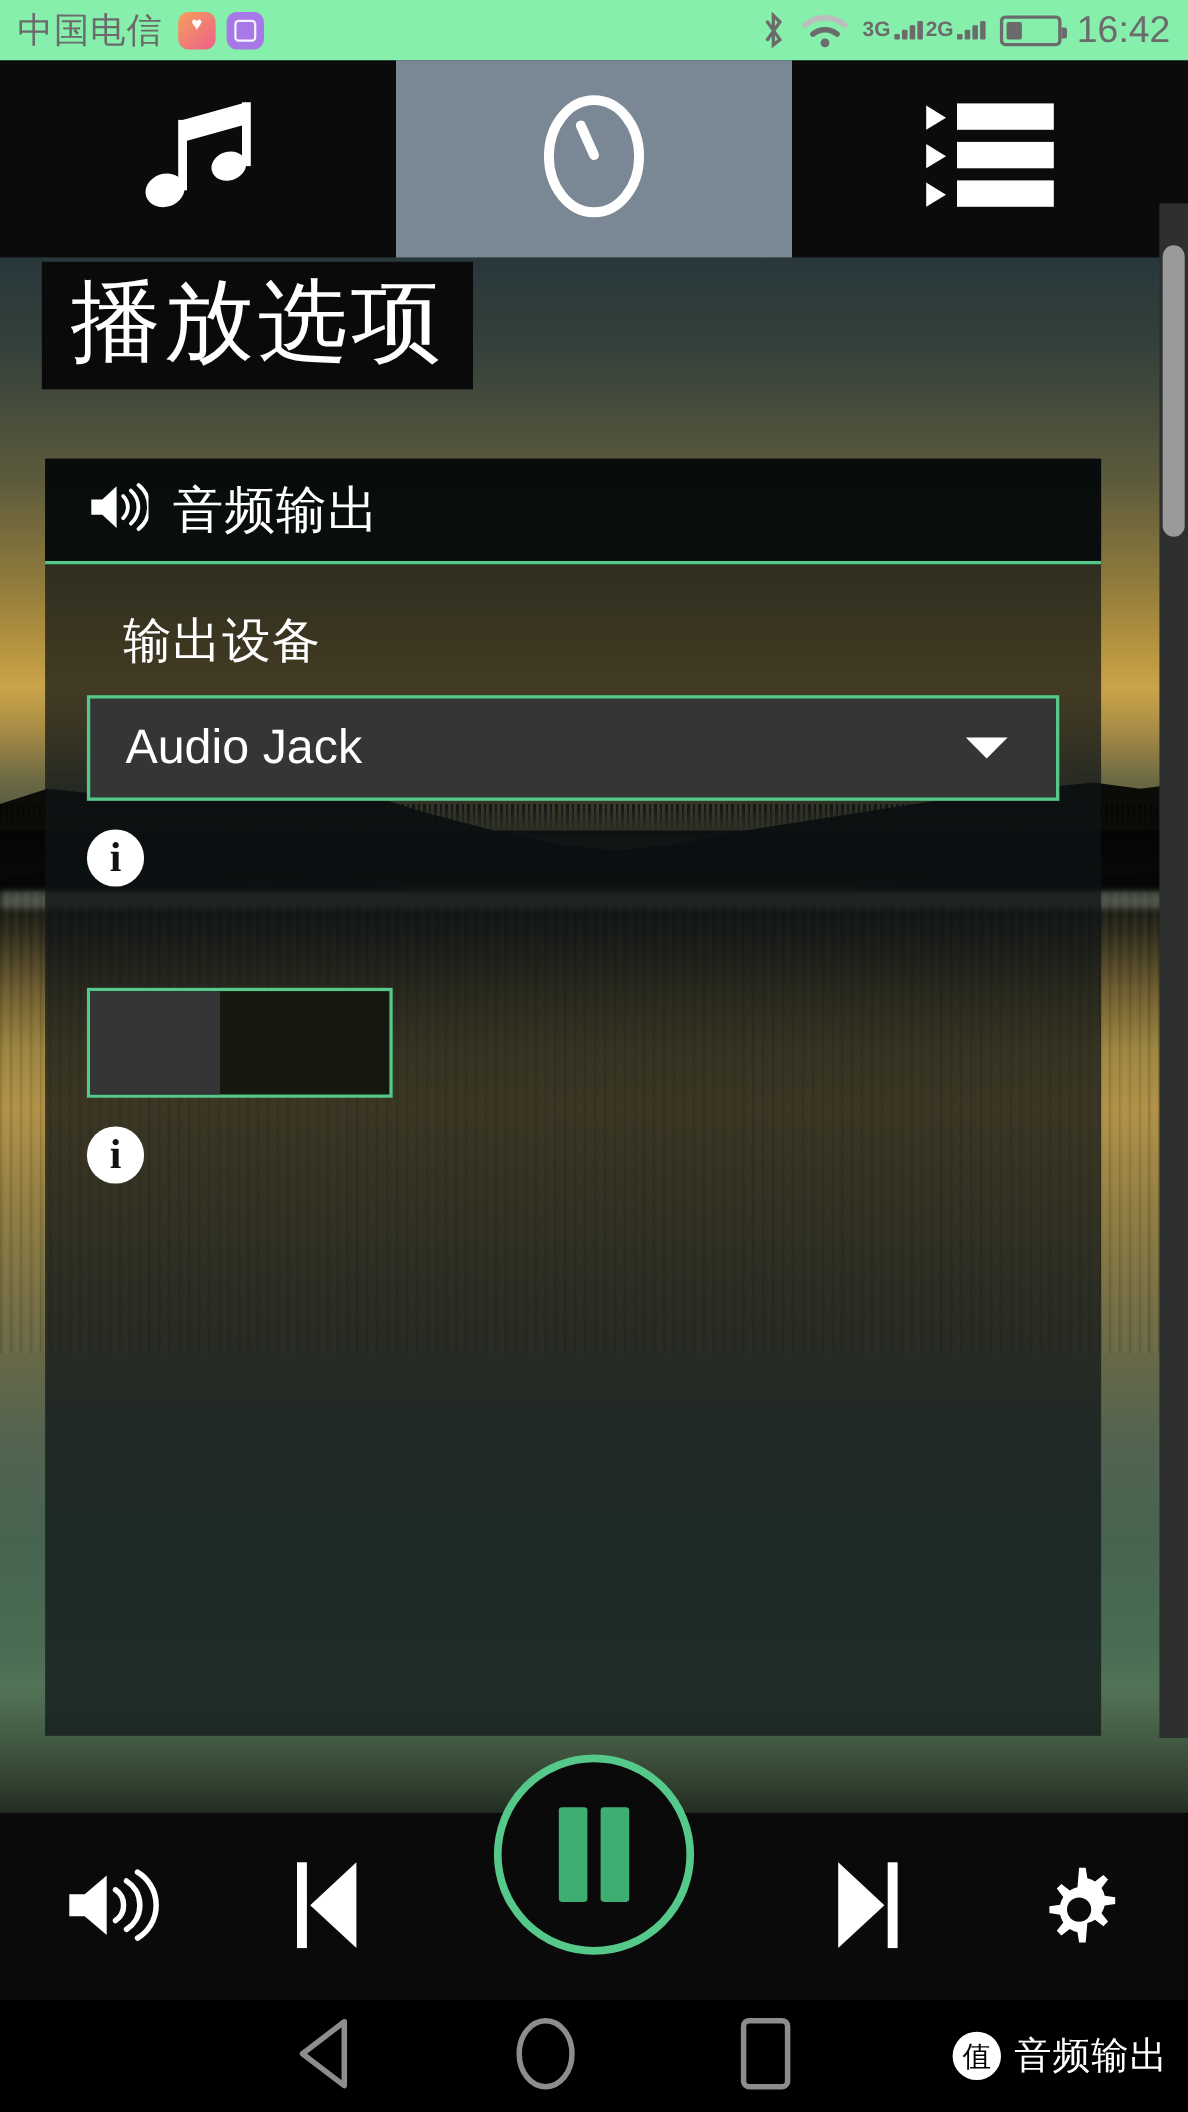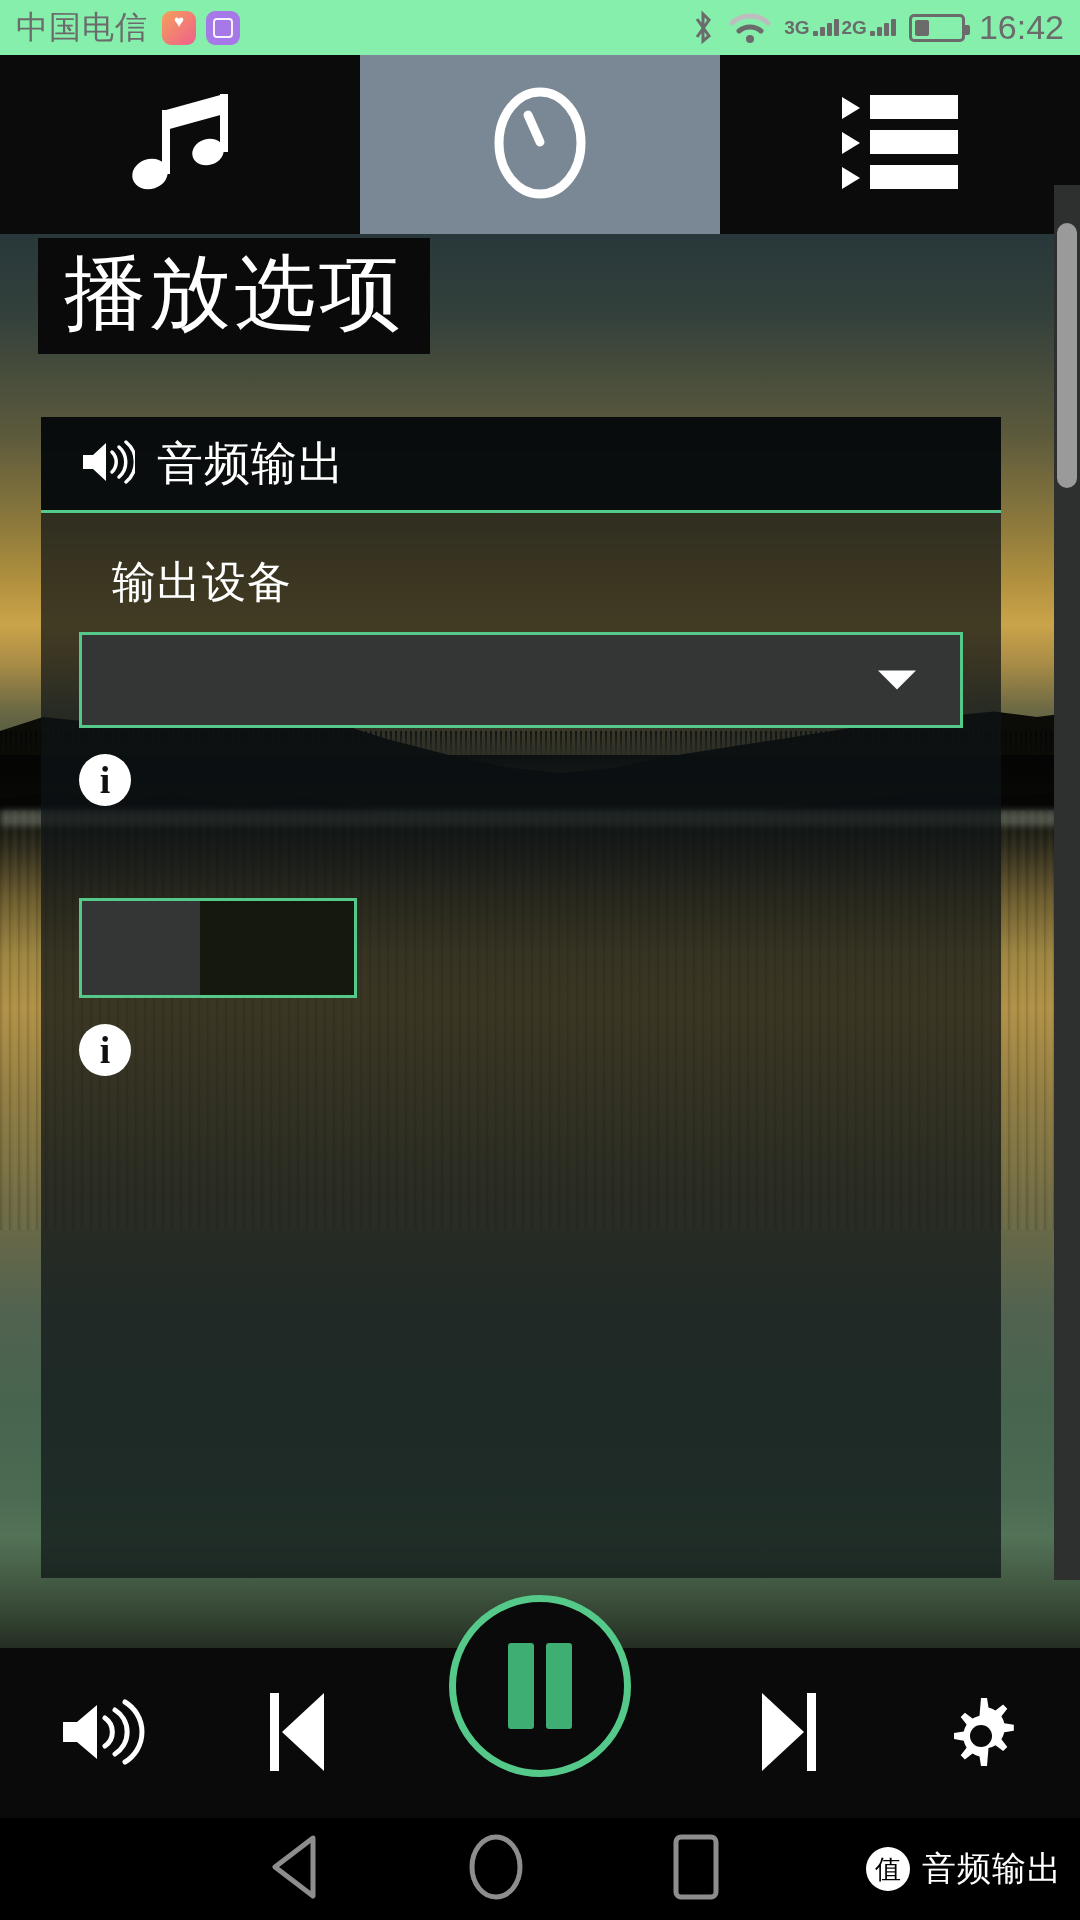--- a/index.html
+++ b/index.html
@@ -239,20 +239,21 @@
           <path d="M47 4 A26 26 0 0 1 47 44" fill="none" stroke="#fff" stroke-width="3.5" stroke-linecap="round"></path>
         </svg>
       </span>
       <span class="htxt">音频输出</span>
     </div>
 
     <div class="card-body">
       <div class="field-label">输出设备</div>
 
       <div class="select">
+        <span class="val">Audio Jack</span>
         <span class="caret"></span>
       </div>
 
       <div class="info">i</div>
 
       <div class="spacer-a"></div>
 
       <div class="toggle">
         <span class="knob"></span>
       </div>

